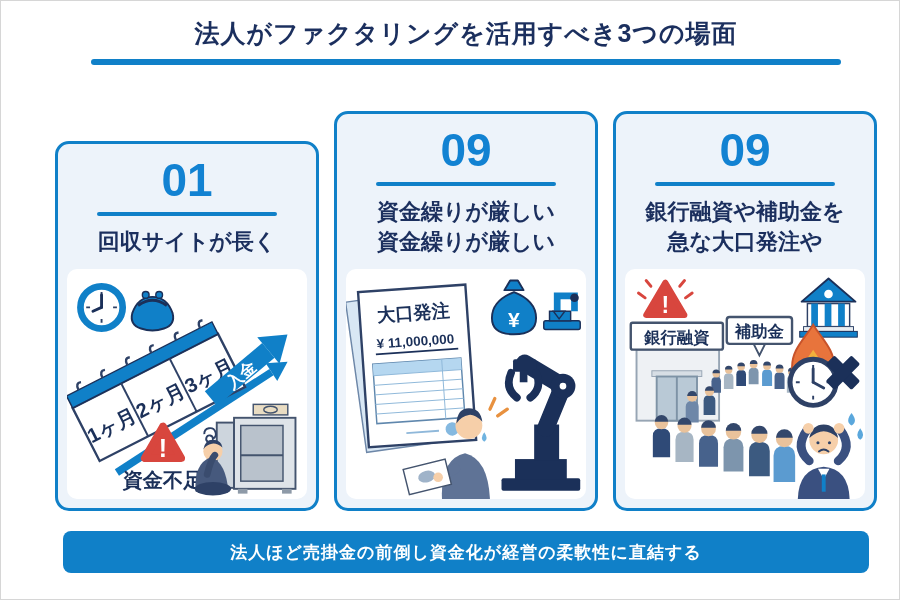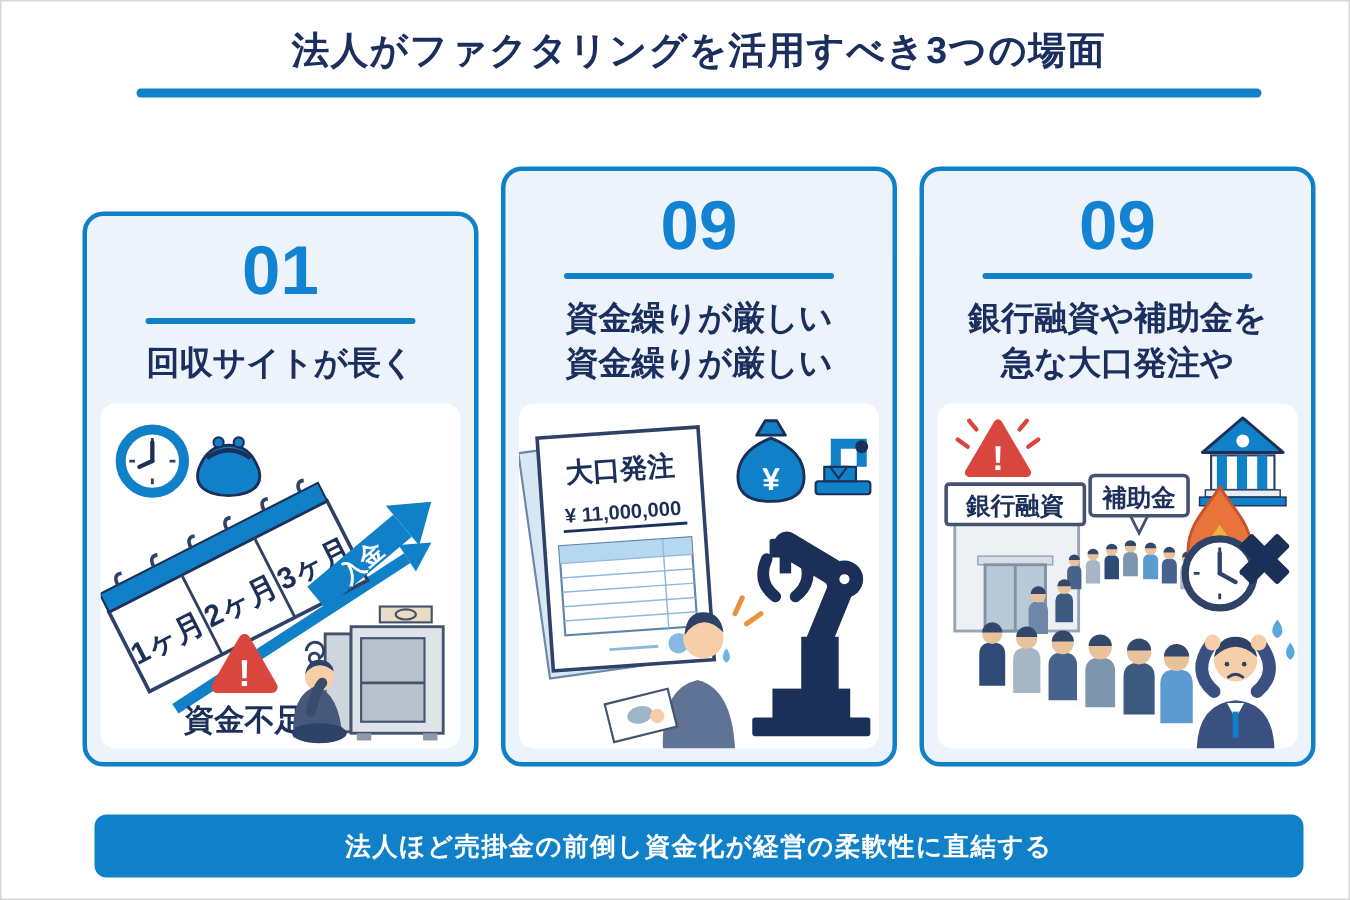--- a/index.html
+++ b/index.html
@@ -8,21 +8,21 @@
   .title{margin-top:16px;text-align:center;font-size:25px;font-weight:bold;color:#1b2f5e;letter-spacing:1px;}
   .title-underline{width:750px;height:6px;background:#1080c8;border-radius:3px;margin:9px auto 0;}
   .cards{display:flex;gap:15px;padding:0 22px;margin-top:26px;height:420px;align-items:flex-end;}
   .card{flex:1;box-sizing:border-box;background:#edf3fa;border:3px solid #1080c8;border-radius:14px;display:flex;flex-direction:column;align-items:center;}
   .card-number{margin-top:12px;font-size:46px;line-height:1.05;font-weight:bold;color:#1282d2;}
   .card-divider{width:180px;height:4px;border-radius:2px;background:#1080c8;margin:8px 0 11px;}
   .card-title{margin:0;font-size:22px;font-weight:bold;color:#1b2f5e;text-align:center;line-height:1.35;}
   .illustration{align-self:stretch;flex:1;margin:12px 9px 9px;background:#ffffff;border-radius:10px;overflow:hidden;}
   .illustration svg{width:100%;height:100%;display:block;}
   svg text{font-family:"Liberation Sans","DejaVu Sans",sans-serif;font-weight:bold;}
-  .banner{margin:32px 30px 0;height:42px;background:#1080c8;border-radius:8px;display:flex;align-items:center;justify-content:center;color:#ffffff;font-size:17px;font-weight:bold;letter-spacing:1px;}
+  .banner{margin:20px 30px 0;height:42px;background:#1080c8;border-radius:8px;display:flex;align-items:center;justify-content:center;color:#ffffff;font-size:17px;font-weight:bold;letter-spacing:1px;}
 </style>
 </head>
 <body>
 
 <div class="page">
 
   <div class="title">法人がファクタリングを活用すべき3つの場面</div>
   <div class="title-underline"></div>
 
   <div class="cards">

